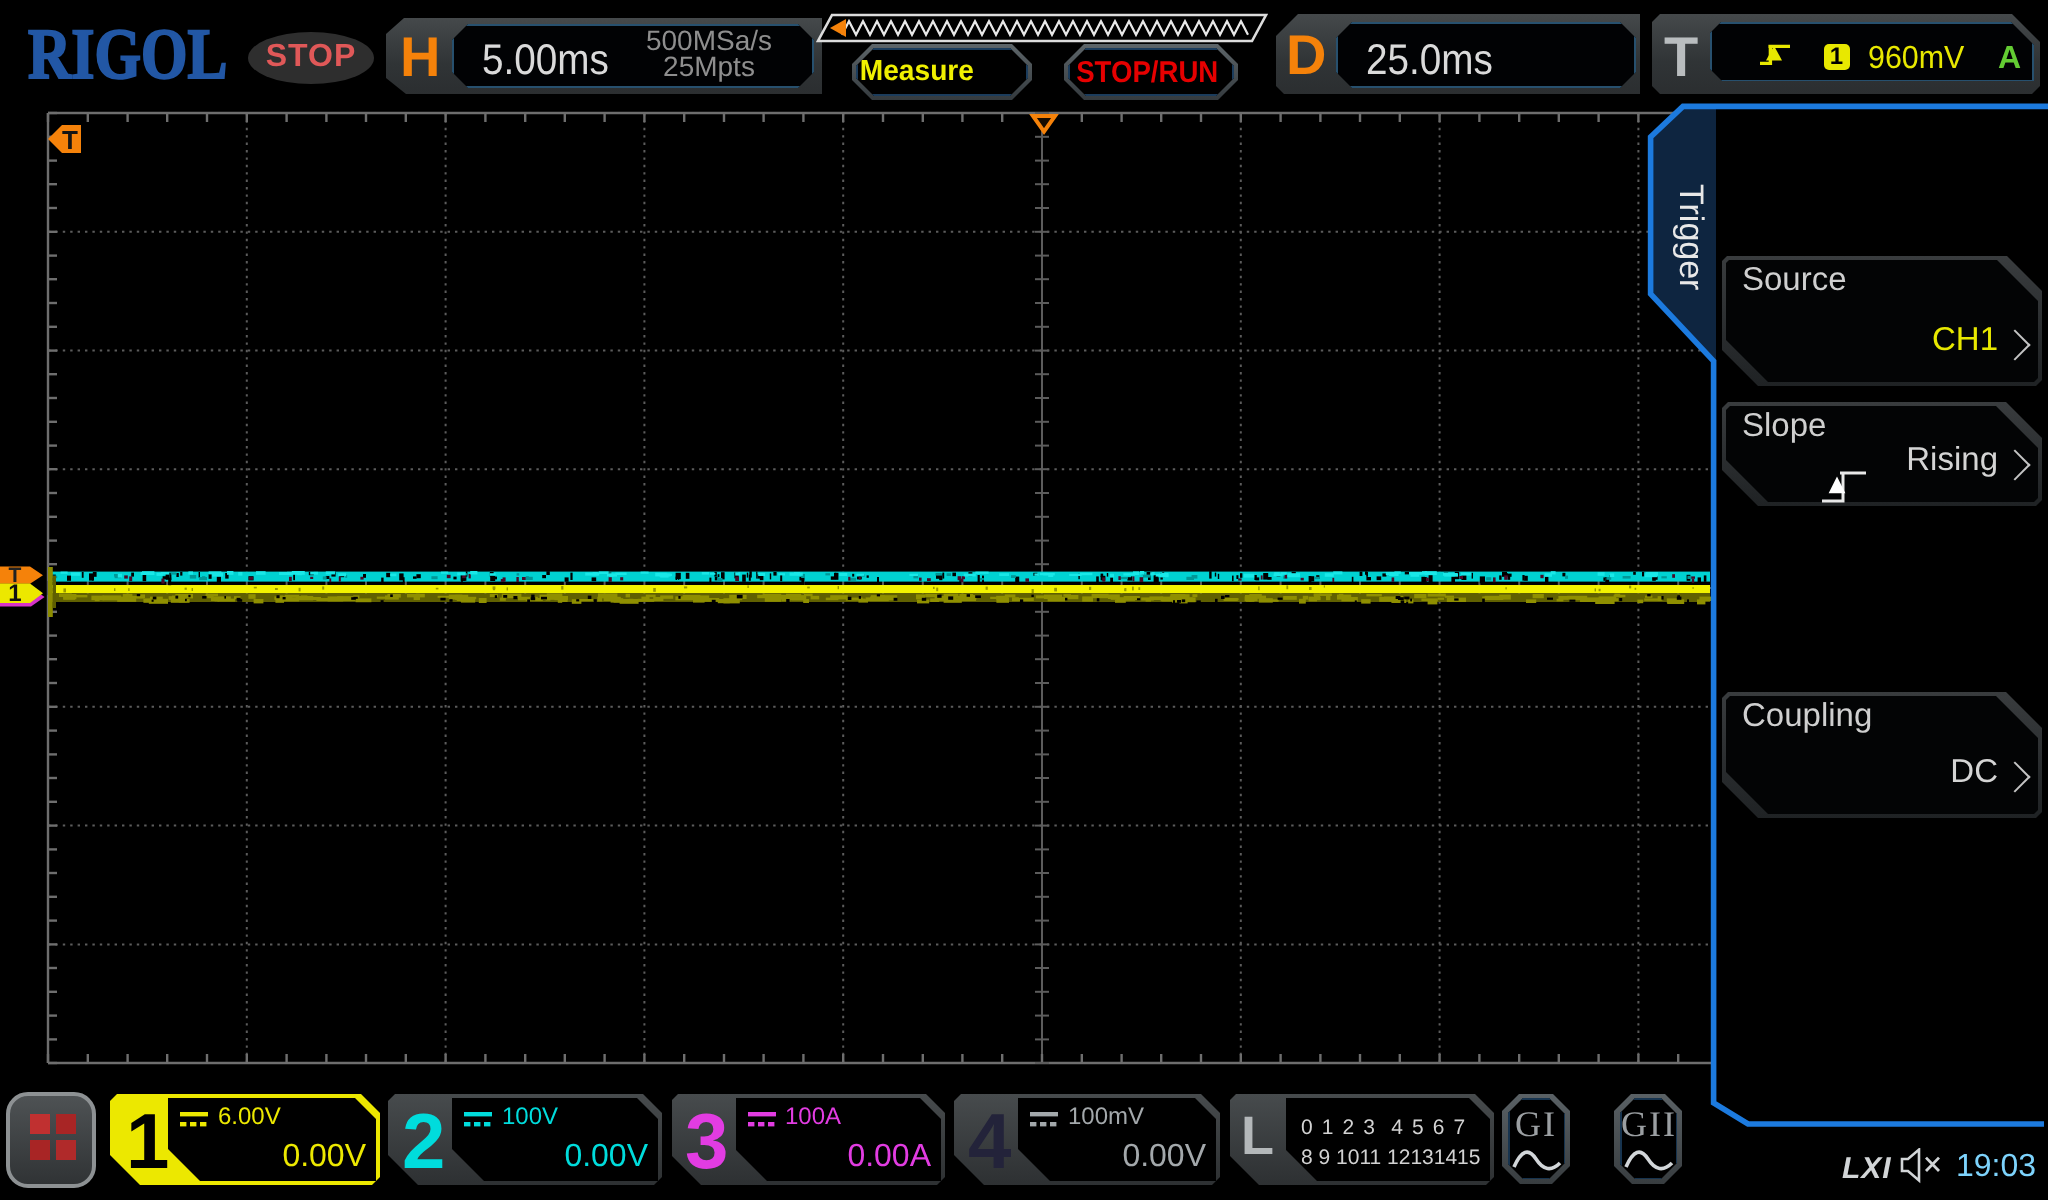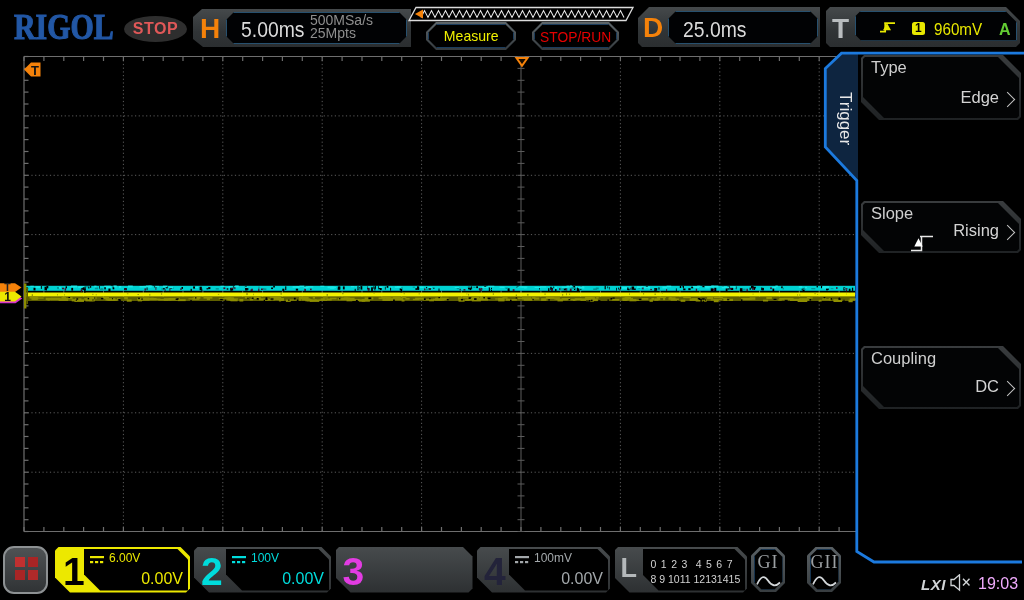--- a/index.html
+++ b/index.html
@@ -8,21 +8,21 @@
 
 .hdblk{position:absolute;background:linear-gradient(#45494b,#303436 60%,#2b2e30)}
 .hdin{position:absolute;background:#010204;border:1.5px solid #27506e;
  clip-path:polygon(8px 0,calc(100% - 8px) 0,100% 8px,100% calc(100% - 8px),calc(100% - 8px) 100%,8px 100%,0 calc(100% - 8px),0 8px)}
 .olet{position:absolute;color:#f5820a;font-weight:bold;font-size:28px}
 .btn{position:absolute;width:90px;height:28px;background:linear-gradient(#5d6569,#343a3e);
  clip-path:polygon(10px 0,calc(100% - 10px) 0,100% 10px,100% calc(100% - 10px),calc(100% - 10px) 100%,10px 100%,0 calc(100% - 10px),0 10px)}
 .btn .in{position:absolute;left:2px;top:2px;right:2px;bottom:2px;background:#000;
  border:1.5px solid #1b3c5c;
  clip-path:polygon(9px 0,calc(100% - 9px) 0,100% 9px,100% calc(100% - 9px),calc(100% - 9px) 100%,9px 100%,0 calc(100% - 9px),0 9px);
- display:flex;align-items:center;justify-content:center;font-weight:normal}
+ display:flex;align-items:center;justify-content:flex-start;font-weight:bold}
 
 .mbox{position:absolute;left:861px;width:160px;background:linear-gradient(#393c3e,#1f2224);
  clip-path:polygon(3px 0,calc(100% - 18px) 0,100% 18px,100% calc(100% - 3px),calc(100% - 3px) 100%,18px 100%,0 calc(100% - 18px),0 3px)}
 .mbox .bin{position:absolute;left:2px;top:2px;right:2px;bottom:2px;background:#030405;
  clip-path:polygon(2px 0,calc(100% - 21px) 0,100% 21px,100% calc(100% - 2px),calc(100% - 2px) 100%,21px 100%,0 calc(100% - 21px),0 2px)}
 .mlab{position:absolute;left:10px;top:3px;font-size:16.5px;color:#cfcfcf}
 .mval{position:absolute;right:22px;bottom:13px;font-size:16.5px;color:#d4d4d4}
 .chev{position:absolute;right:8px;bottom:15px;width:11px;height:11px;
  border-top:1.8px solid #c4c4c4;border-right:1.8px solid #c4c4c4;transform:rotate(45deg)}
 
@@ -45,21 +45,21 @@
 <div id="scene">
 
 <div class="abs" style="left:14px;top:6px;font-family:'Liberation Serif',serif;font-weight:bold;font-size:36px;color:#2257a5;-webkit-text-stroke:1.1px #2257a5;transform:scaleX(0.83);transform-origin:left">RIGOL</div>
 <div class="abs" style="left:124px;top:16px;width:63px;height:26px;border-radius:50%;background:#2e2e2e;display:flex;align-items:center;justify-content:center;font-weight:bold;font-size:16px;color:#e05858;letter-spacing:.5px">STOP</div>
 
 <div class="hdblk" style="left:193px;top:9px;width:218px;height:38px;
  clip-path:polygon(9px 0,100% 0,100% 100%,10px 100%,0 calc(100% - 8px),0 8px)"></div>
 <div class="olet" style="left:200px;top:12.5px">H</div>
 <div class="hdin" style="left:226px;top:12px;width:181px;height:32px"></div>
 <div class="abs" style="left:241px;top:17.5px;font-size:21.5px;color:#dadada;transform:scaleX(0.9);transform-origin:left">5.00ms</div>
-<div class="abs" style="left:310px;top:13.5px;width:89px;text-align:left;font-size:14px;color:#8e8e8e;line-height:13.5px">500MSa/s<br>25Mpts</div>
+<div class="abs" style="left:310px;top:13.5px;width:89px;text-align:center;font-size:14px;color:#8e8e8e;line-height:13.5px">500MSa/s<br>25Mpts</div>
 
 <svg class="abs" style="left:0;top:0" width="660" height="24" viewBox="0 0 660 24">
  <polygon points="416,7.5 633,7.5 626,20.5 409,20.5" fill="#000" stroke="#dcdcdc" stroke-width="1.3"></polygon>
  <polyline points="421,17.4 424.5,10.6 428.0,17.4 431.5,10.6 435.0,17.4 438.5,10.6 442.0,17.4 445.5,10.6 449.0,17.4 452.5,10.6 456.0,17.4 459.5,10.6 463.0,17.4 466.5,10.6 470.0,17.4 473.5,10.6 477.0,17.4 480.5,10.6 484.0,17.4 487.5,10.6 491.0,17.4 494.5,10.6 498.0,17.4 501.5,10.6 505.0,17.4 508.5,10.6 512.0,17.4 515.5,10.6 519.0,17.4 522.5,10.6 526.0,17.4 529.5,10.6 533.0,17.4 536.5,10.6 540.0,17.4 543.5,10.6 547.0,17.4 550.5,10.6 554.0,17.4 557.5,10.6 561.0,17.4 564.5,10.6 568.0,17.4 571.5,10.6 575.0,17.4 578.5,10.6 582.0,17.4 585.5,10.6 589.0,17.4 592.5,10.6 596.0,17.4 599.5,10.6 603.0,17.4 606.5,10.6 610.0,17.4 613.5,10.6 617.0,17.4 620.5,10.6 624.0,17.4" fill="none" stroke="#e8e8e8" stroke-width="1.1"></polyline>
  <polygon points="415,14 423,9.5 423,18.5" fill="#f5820a"></polygon>
 </svg>
 
 <div class="btn" style="left:426px;top:22px">
       <div class="in" style="color:#f0f000;font-size:14.5px">
         <span style="display:inline-block;transform:scaleX(0.97)">Measure</span>
@@ -1007,24 +1007,24 @@
 </svg>
 
 <div class="abs" style="left:856px;top:48px;width:168px;height:518px;background:#000"></div>
 
 <svg class="abs" style="left:820px;top:44px" width="204px" height="525" viewBox="0 0 204 525">
  <polygon points="21,8.5 38,8.5 38,138 5.5,103.5 5.5,23.5" fill="#0e2540" transform="translate(0,0)"></polygon>
  <path d="M204,9.2 H21.5 L5.3,24.5 V103 L36.8,136.5 V507.5 L54,518 H202" fill="none" stroke="#1c7ade" stroke-width="2.8"></path>
 </svg>
 <div class="abs" style="left:834px;top:73px;width:21px;height:92px;color:#e8e8e8;font-size:17px;writing-mode:vertical-rl;text-align:center">Trigger</div>
 
-<div class="mbox" style="top:55px;height:65px">
+<div class="mbox" style="top:127.5px;height:65.5px">
       <div class="bin"></div>
- <div class="mlab">Type</div>
-      <div class="mval">Edge</div>
+ <div class="mlab">Source</div>
+      <div class="mval" style="color:#e8e800">CH1</div>
       <div class="chev"></div>
     </div>
 <div class="mbox" style="top:201px;height:52px">
       <div class="bin"></div>
  <div class="mlab">Slope</div>
       <div class="mval">Rising</div>
       <div class="chev"></div>
  <svg class="abs" style="left:48px;top:33px" width="26" height="22" viewBox="0 0 26 22">
   <path d="M2 16.5 H12.5 V2.5 M11 2.5 H24" fill="none" stroke="#e8e8e8" stroke-width="1.5"></path>
   <polygon points="5.3,12.6 13.7,12.6 9.5,4.2" fill="#fff"></polygon>
@@ -1067,20 +1067,30 @@
           <rect x="5" y="5" width="3.2" height="2.2" fill="#00dcdc"></rect>
           <rect x="10" y="5" width="3.2" height="2.2" fill="#00dcdc"></rect>
         </svg>
   <div class="vtop">100V</div>
         <div class="vbot">0.00V</div>
  </div>
 </div>
 
 <div class="chbx gray" style="left:335.5px;width:137px">
  <div class="chnum" style="left:7px;color:#e23ce2">3</div>
+ <div class="chin" style="left:32px;right:2px;color:#e23ce2">
+  <svg width="16" height="10" style="position:absolute;left:6px;top:7px">
+          <rect x="0" y="0" width="14" height="2.2" fill="#e23ce2"></rect>
+          <rect x="0" y="5" width="3.2" height="2.2" fill="#e23ce2"></rect>
+          <rect x="5" y="5" width="3.2" height="2.2" fill="#e23ce2"></rect>
+          <rect x="10" y="5" width="3.2" height="2.2" fill="#e23ce2"></rect>
+        </svg>
+  <div class="vtop">100A</div>
+        <div class="vbot">0.00A</div>
+ </div>
 </div>
 
 <div class="chbx gray" style="left:477px;width:133px">
  <div class="chnum" style="left:7px;color:#23233a">4</div>
  <div class="chin" style="left:32px;right:2px;color:#a3a8ab">
   <svg width="16" height="10" style="position:absolute;left:6px;top:7px">
           <rect x="0" y="0" width="14" height="2.2" fill="#a3a8ab"></rect>
           <rect x="0" y="5" width="3.2" height="2.2" fill="#a3a8ab"></rect>
           <rect x="5" y="5" width="3.2" height="2.2" fill="#a3a8ab"></rect>
           <rect x="10" y="5" width="3.2" height="2.2" fill="#a3a8ab"></rect>
@@ -1109,14 +1119,14 @@
  <svg width="26" height="12" viewBox="0 0 26 12" style="margin-top:1px">
           <path d="M2 9.5 Q7.5 -3 13 5.5 T25 7.5" fill="none" stroke="#d2d6d9" stroke-width="1.8"></path>
         </svg></div>
     </div>
 
 <div class="abs" style="left:921px;top:576px;font-size:15px;font-weight:bold;font-style:italic;color:#d2d5d7;letter-spacing:.5px">LXI</div>
 <svg class="abs" style="left:950px;top:574px" width="22" height="18" viewBox="0 0 22 18">
  <polygon points="1,5.5 4,5.5 9.5,0.8 9.5,16.2 4,11.5 1,11.5" fill="none" stroke="#d2d5d7" stroke-width="1.3"></polygon>
  <path d="M13 4.8 L19.5 11.5 M19.5 4.8 L13 11.5" stroke="#d2d5d7" stroke-width="1.4" fill="none"></path>
 </svg>
-<div class="abs" style="left:978px;top:575px;font-size:16px;color:#f0abfc">19:03</div>
+<div class="abs" style="left:978px;top:575px;font-size:16px;color:#7dd3fc">19:03</div>
 
 </div>
 </body></html>

